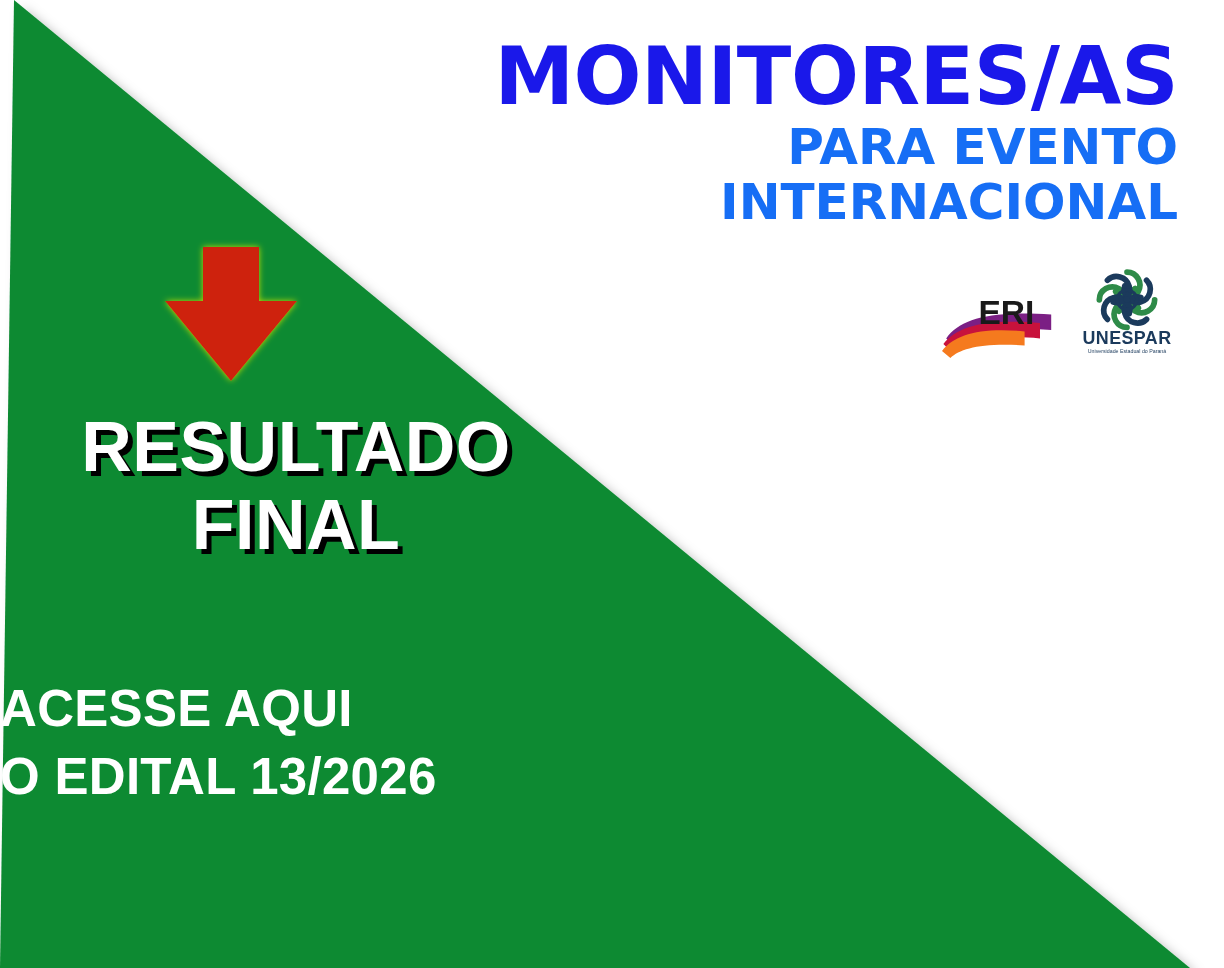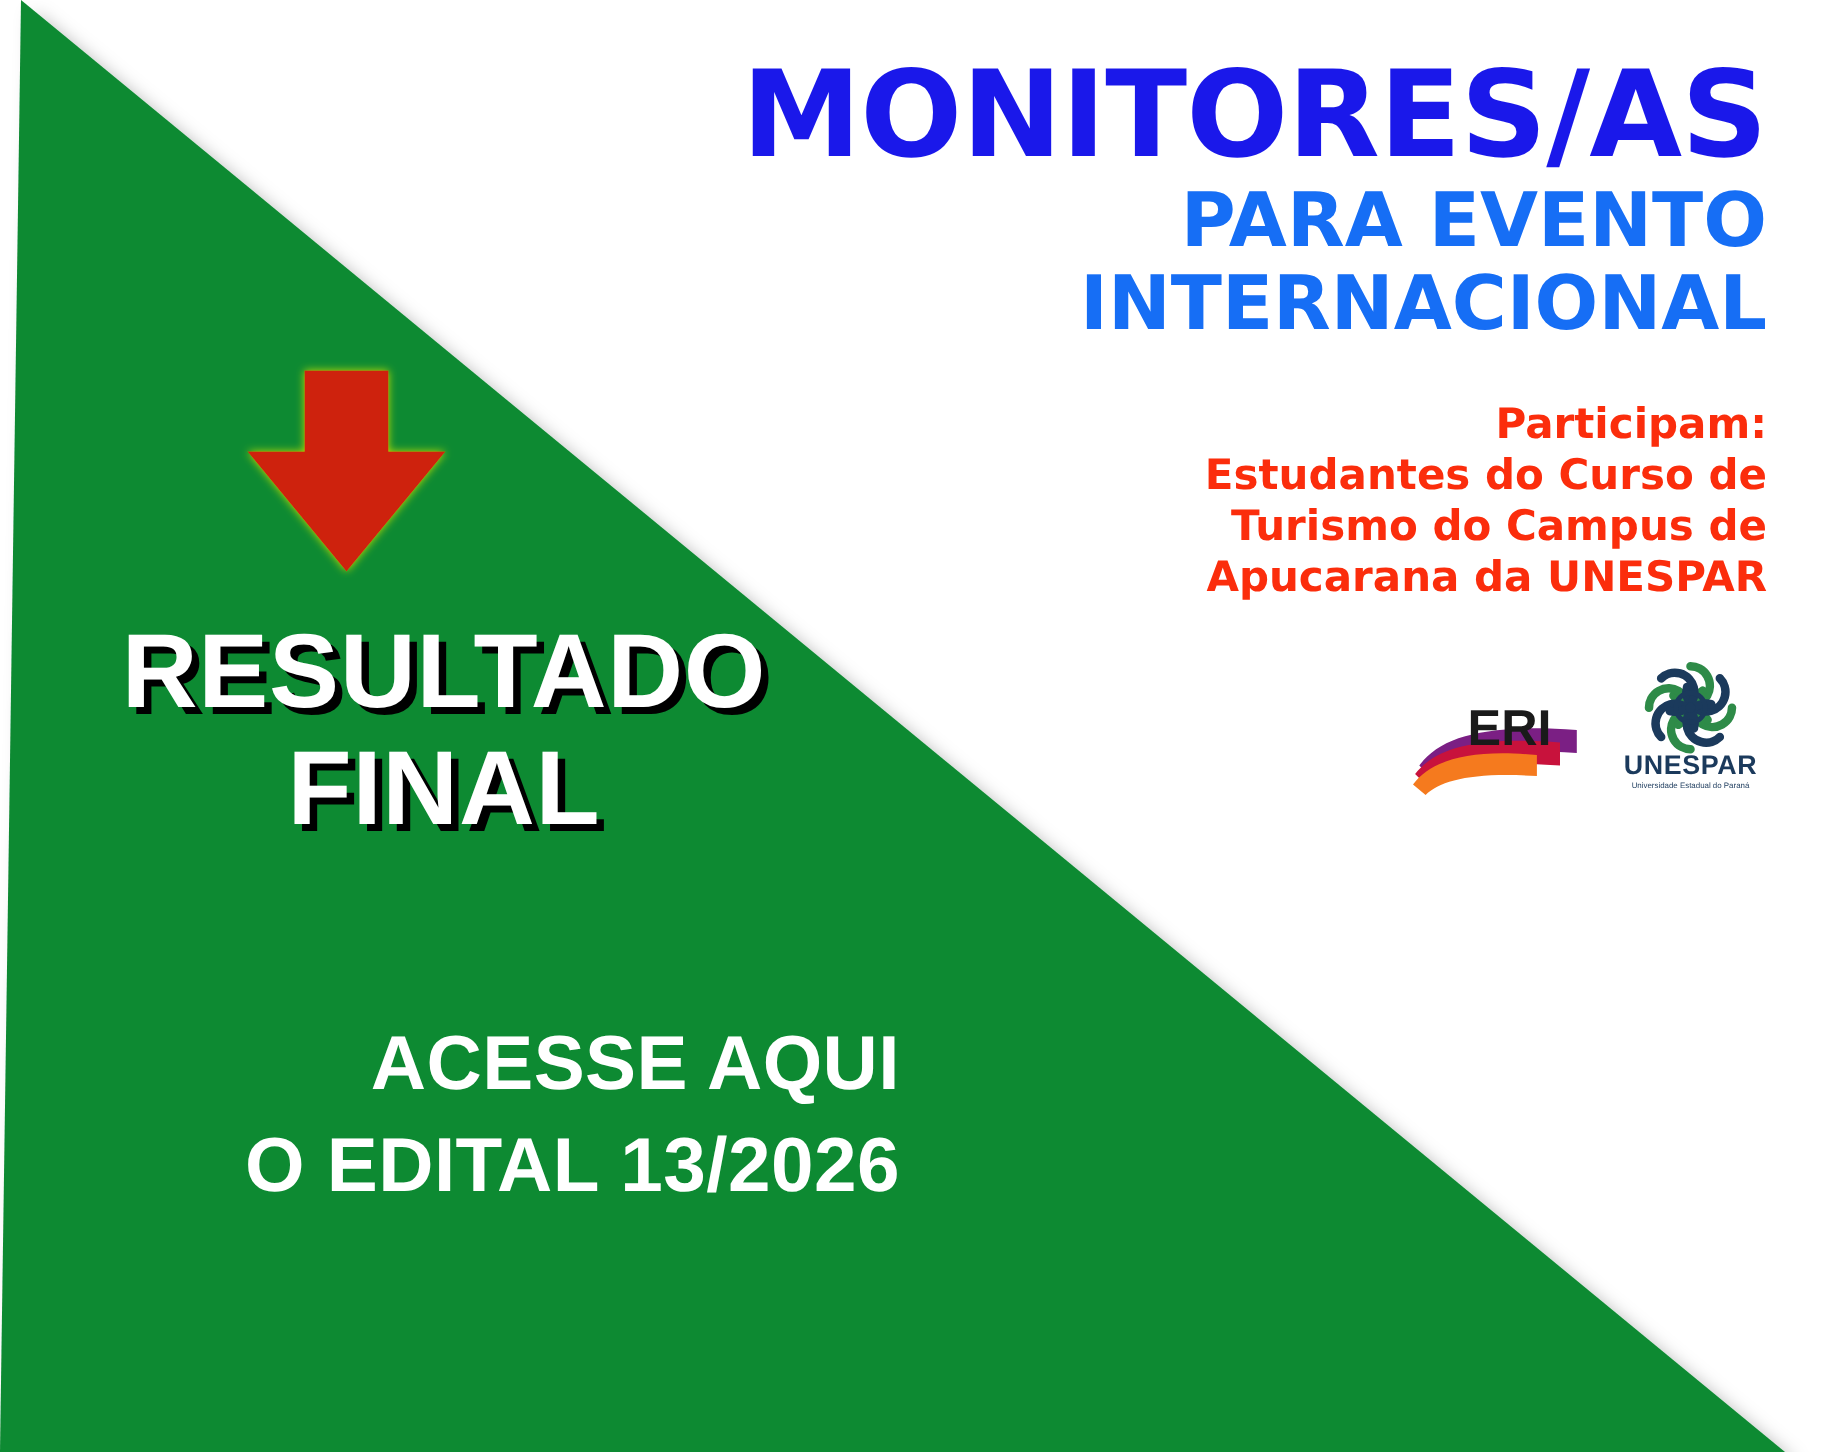--- a/index.html
+++ b/index.html
@@ -60,21 +60,21 @@
     letter-spacing: 0.5px;
     text-shadow: 5px 5px 0 #000000;
     font-family: "Liberation Sans", "DejaVu Sans", sans-serif;
   }
 
   .cta-block {
     position: absolute;
     left: 0;
     top: 675px;
     width: 600px;
-    text-align: right;
+    text-align: left;
   }
   .cta-line {
     font-size: 51px;
     font-weight: bold;
     line-height: 1.34;
     color: #ffffff;
     letter-spacing: 0.3px;
     font-family: "Liberation Sans", "DejaVu Sans", sans-serif;
   }
 
@@ -152,26 +152,20 @@
 
     <div class="title-block">
       <div class="title-line">MONITORES/AS</div>
     </div>
 
     <div class="subtitle-block">
       <div class="subtitle-line">PARA EVENTO</div>
       <div class="subtitle-line">INTERNACIONAL</div>
     </div>
 
-    <div class="participants-block">
-      <div class="participants-line">Participam:</div>
-      <div class="participants-line">Estudantes do Curso de</div>
-      <div class="participants-line">Turismo do Campus de</div>
-      <div class="participants-line">Apucarana da UNESPAR</div>
-    </div>
 
     <div class="logo-row">
 
       <svg class="logo-eri" viewBox="0 0 160 104">
 
         <path d="M6 74 C26 46 70 34 156 40 L156 62 C74 56 38 66 18 86 Z" fill="#7b1f84"></path>
         <path d="M2 82 C22 56 64 46 140 52 L140 74 C68 68 32 76 14 94 Z" fill="#c8123c"></path>
         <path d="M0 92 C18 68 56 58 118 64 L118 84 C58 80 26 88 12 102 Z" fill="#f57a1e"></path>
         <text x="52" y="54" font-family="Liberation Sans, DejaVu Sans, sans-serif" font-size="48" font-weight="bold" fill="#1a1a1a">ERI</text>
       </svg>

